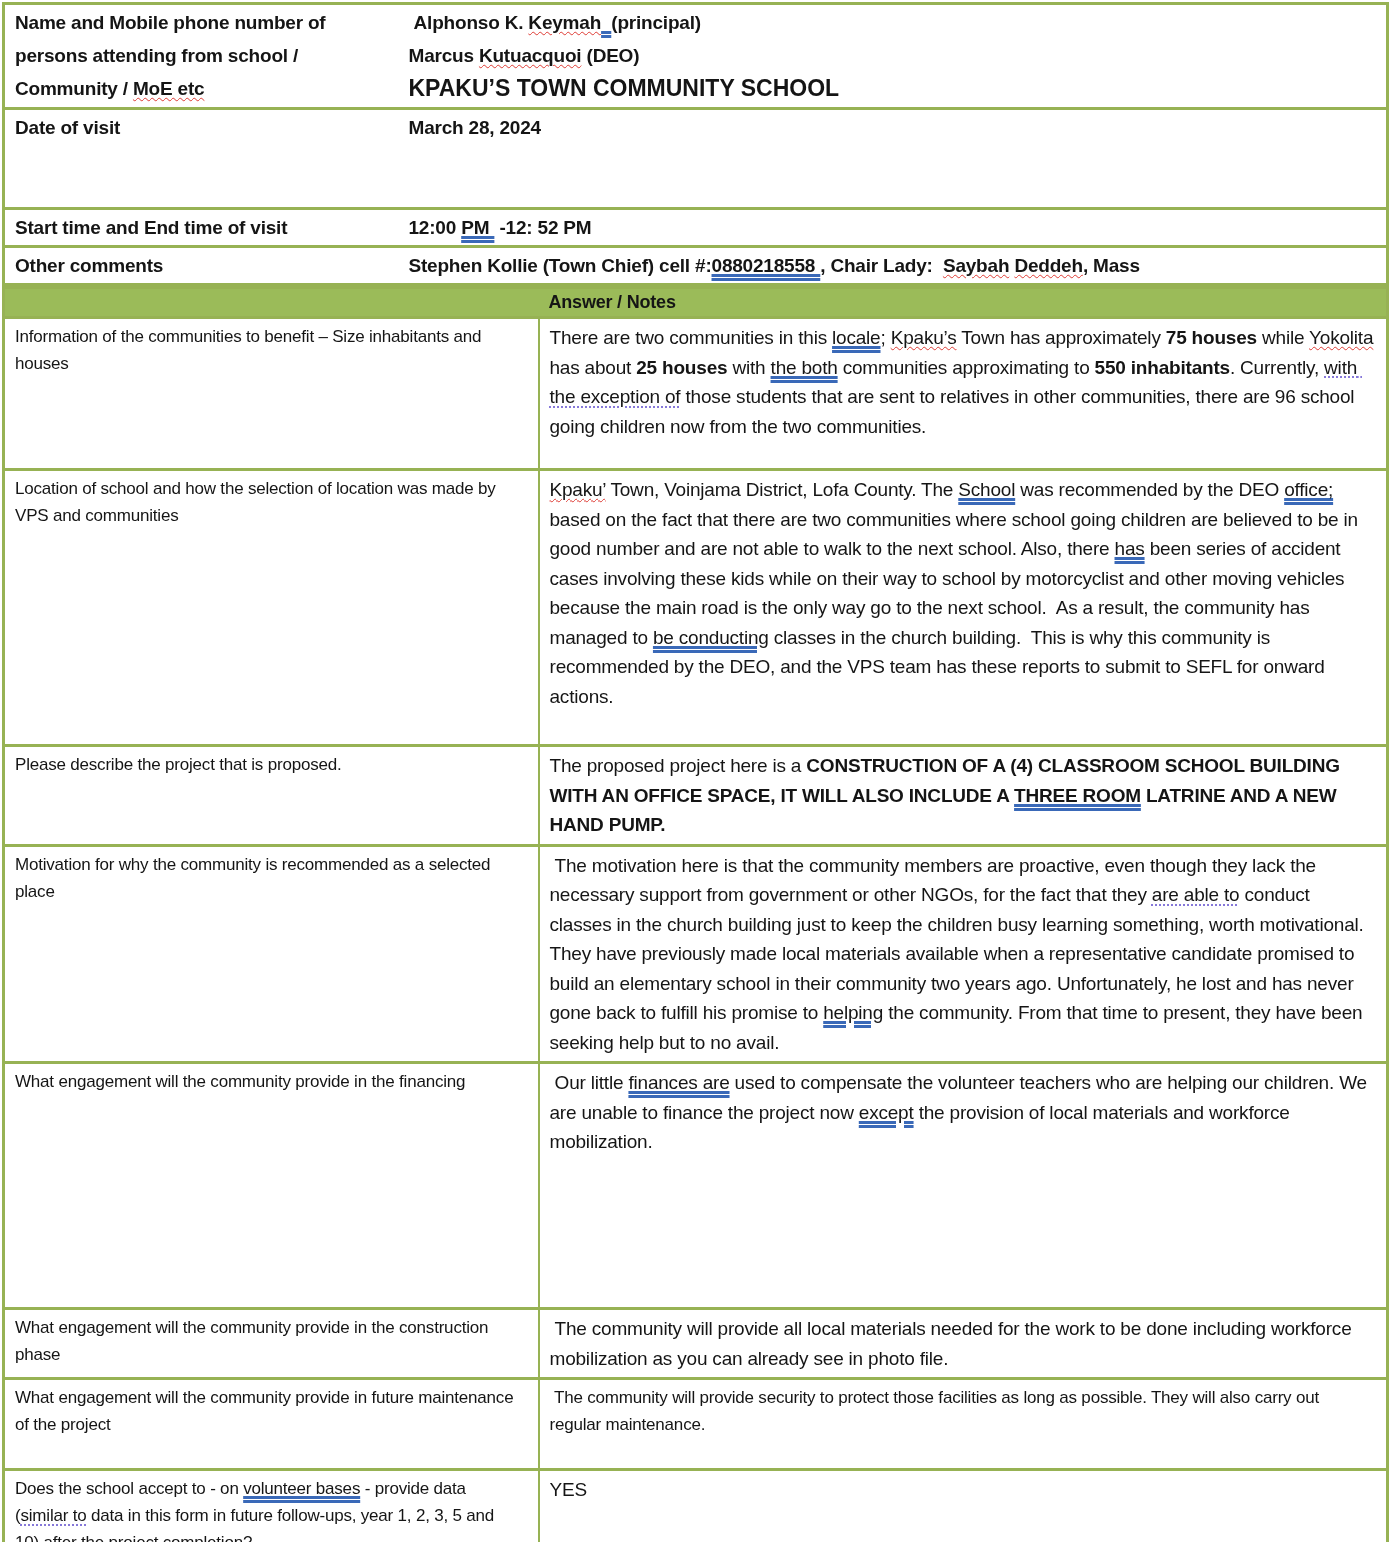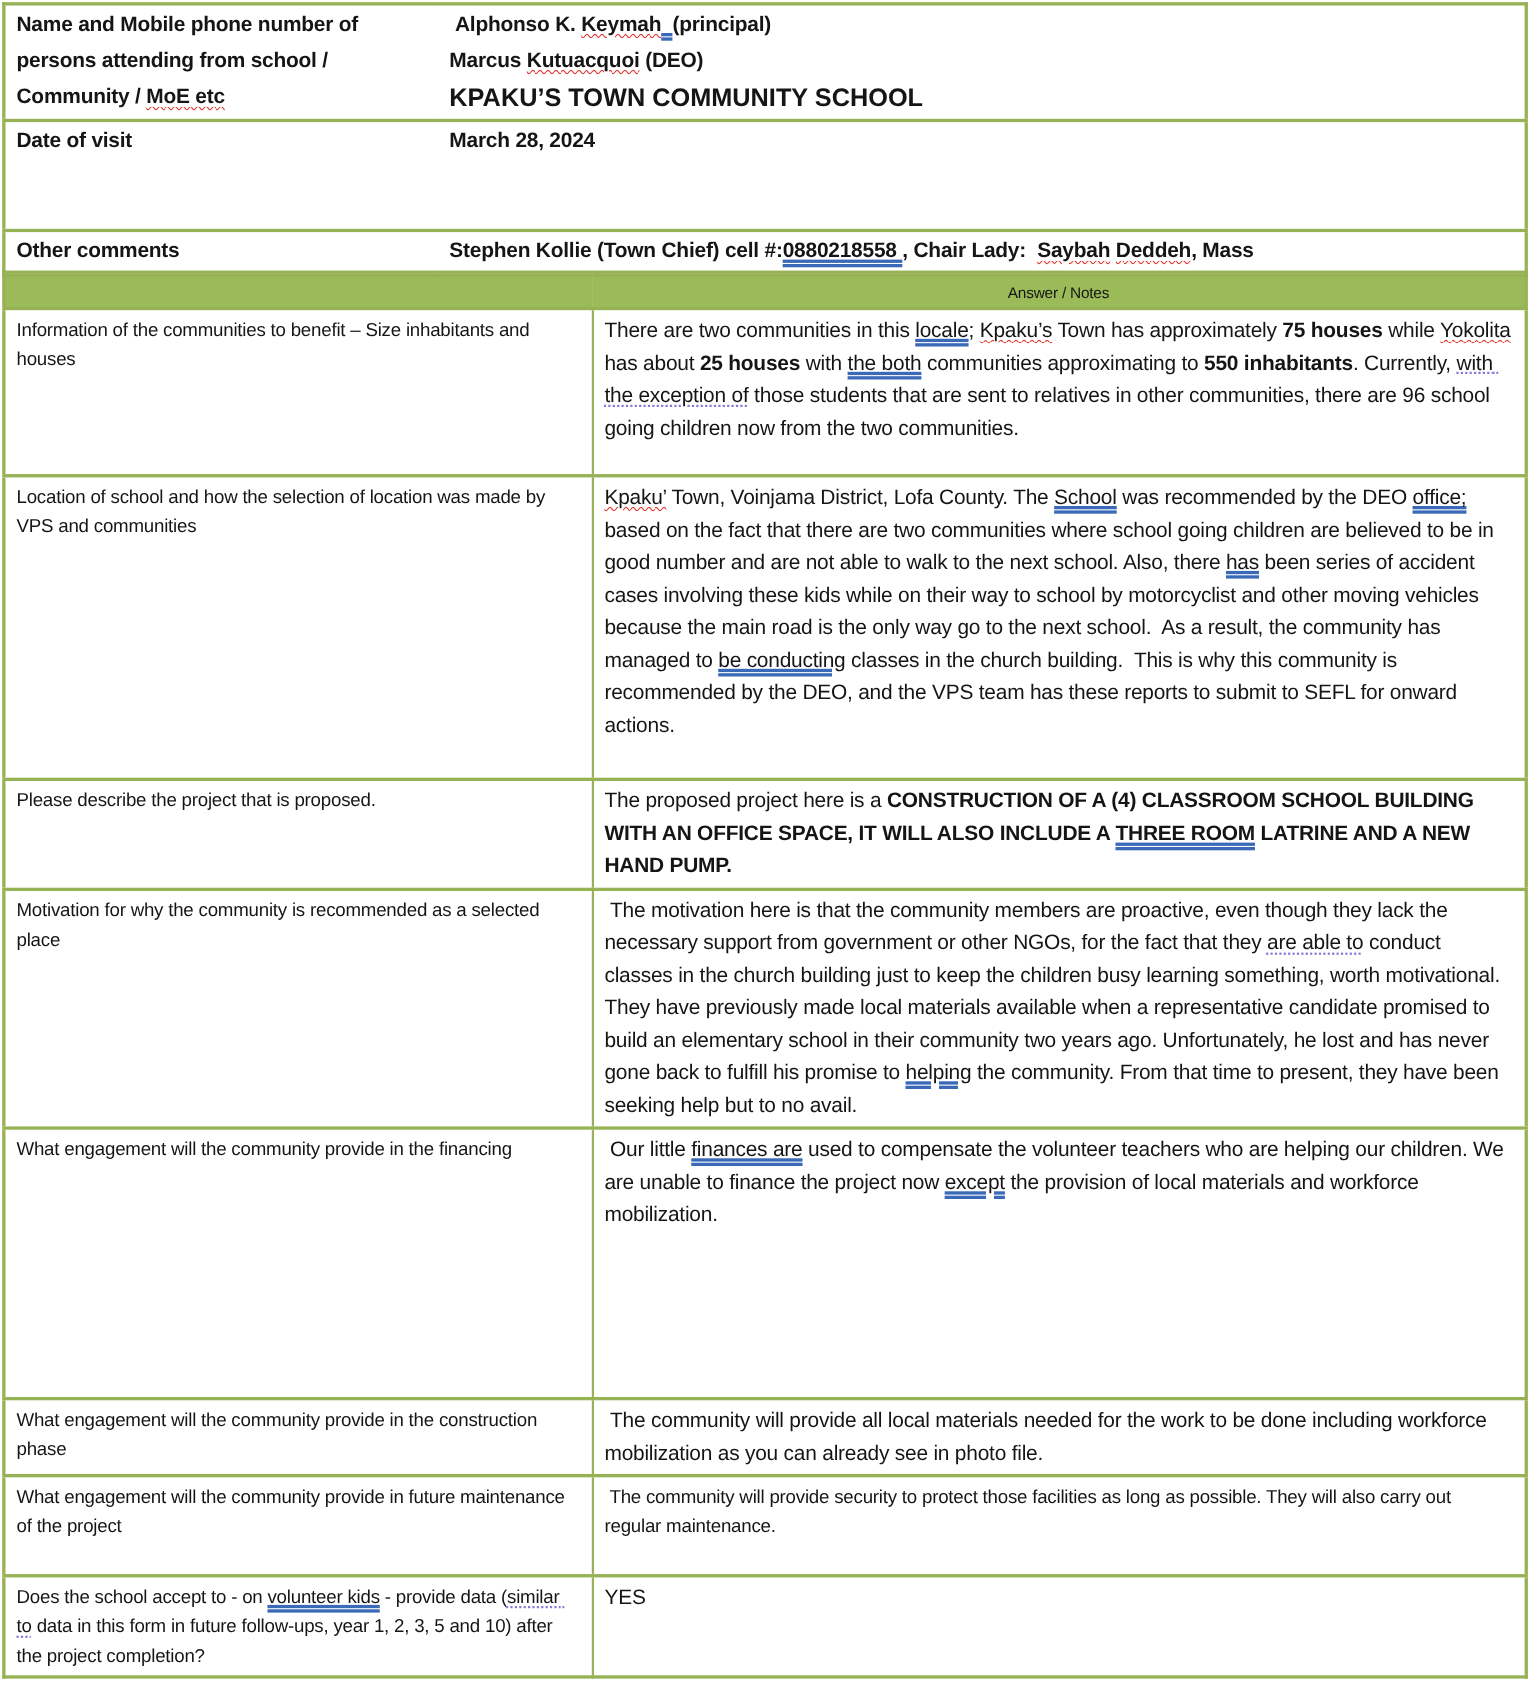--- a/index.html
+++ b/index.html
@@ -36,23 +36,23 @@
   .xl{font-size:23px;letter-spacing:0;}
 
   
   .lead{font-weight:700;font-size:21px;margin:10px 0 0 0;line-height:28px;white-space:pre-wrap;}
   .overview{font-weight:700;font-size:21px;margin:28px 0 22px 0;line-height:28px;white-space:pre-wrap;}
 
   
   .qa-table{border:3px solid var(--bord);}
   .qa-table thead th{
     background:var(--green);
-    text-align:center;
-    font-size:14px;
-    font-weight:400;
+    text-align:left;
+    font-size:18px;
+    font-weight:700;
     padding:3px 10px;
     height:30px;
     border:none;
   }
   .qa-table thead th.qcol{width:535px;}
   .qa-table td{vertical-align:top;white-space:pre-wrap;border-top:3px solid var(--bord);}
   .qa-table td.q{
     width:535px;
     font-size:17px;
     line-height:27px;
@@ -92,20 +92,24 @@
     <tbody>
         <tr>
     <td class="label"><span>Name and Mobile phone number of persons attending from school / Community / </span><span class="sp">MoE etc</span></td>
     <td class="value"><div class="vline"><span> Alphonso K. </span><span class="sp">Keymah</span><span class="gr">  </span><span>(principal)</span></div><div class="vline"><span>Marcus </span><span class="sp">Kutuacquoi</span><span> (DEO)</span></div><div class="vline"><span class="xl">KPAKU’S TOWN COMMUNITY SCHOOL</span></div></td>
   </tr>
         <tr>
     <td class="label"><span>Date of visit</span></td>
     <td class="value"><div class="vline"><span>March 28, 2024</span></div></td>
   </tr>
         <tr>
+    <td class="label"><span>Start time and End time of visit</span></td>
+    <td class="value"><div class="vline"><span>12:00 </span><span class="gr">PM </span><span> -12: 52 PM</span></div></td>
+  </tr>
+        <tr>
     <td class="label"><span>Other comments</span></td>
     <td class="value"><div class="vline"><span>Stephen Kollie (Town Chief) cell #:</span><span class="gr">0880218558 </span><span>, Chair Lady:  </span><span class="sp">Saybah</span><span> </span><span class="sp">Deddeh</span><span>, Mass</span></div></td>
   </tr>
       </tbody>
   </table>
 
 
 
   <table class="qa-table">
     <thead>
@@ -137,19 +141,19 @@
   </tr>
         <tr>
     <td class="q"><span>What engagement will the community provide in the construction phase</span></td>
     <td class="a"><span> The community will provide all local materials needed for the work to be done including workforce mobilization as you can already see in photo file.</span></td>
   </tr>
         <tr>
     <td class="q"><span>What engagement will the community provide in future maintenance of the project</span></td>
     <td class="a small"><span> The community will provide security to protect those facilities as long as possible. They will also carry out regular maintenance.</span></td>
   </tr>
         <tr>
-    <td class="q"><span>Does the school accept to - on </span><span class="gr">volunteer kids</span><span> - provide data (</span><span class="rf">similar to</span><span> data in this form in future follow-ups, year 1, 2, 3, 5 and 10) after the project completion?</span></td>
+    <td class="q"><span>Does the school accept to - on </span><span class="gr">volunteer bases</span><span> - provide data (</span><span class="rf">similar to</span><span> data in this form in future follow-ups, year 1, 2, 3, 5 and 10) after the project completion?</span></td>
     <td class="a"><span>YES</span></td>
   </tr>
       </tbody>
   </table>
 
 </div>
 
 </body></html>

